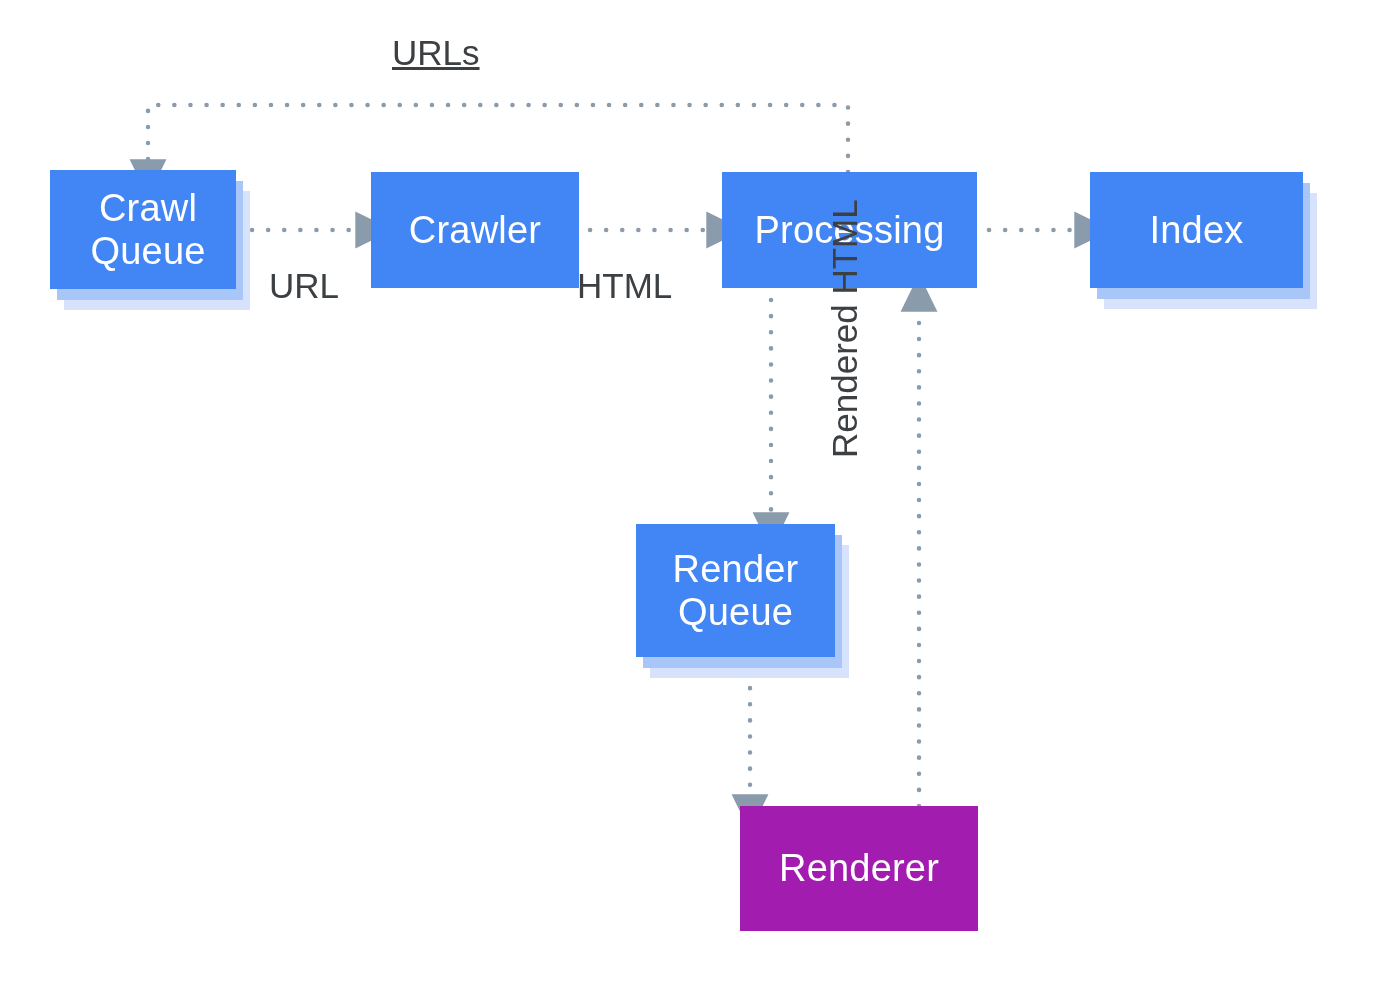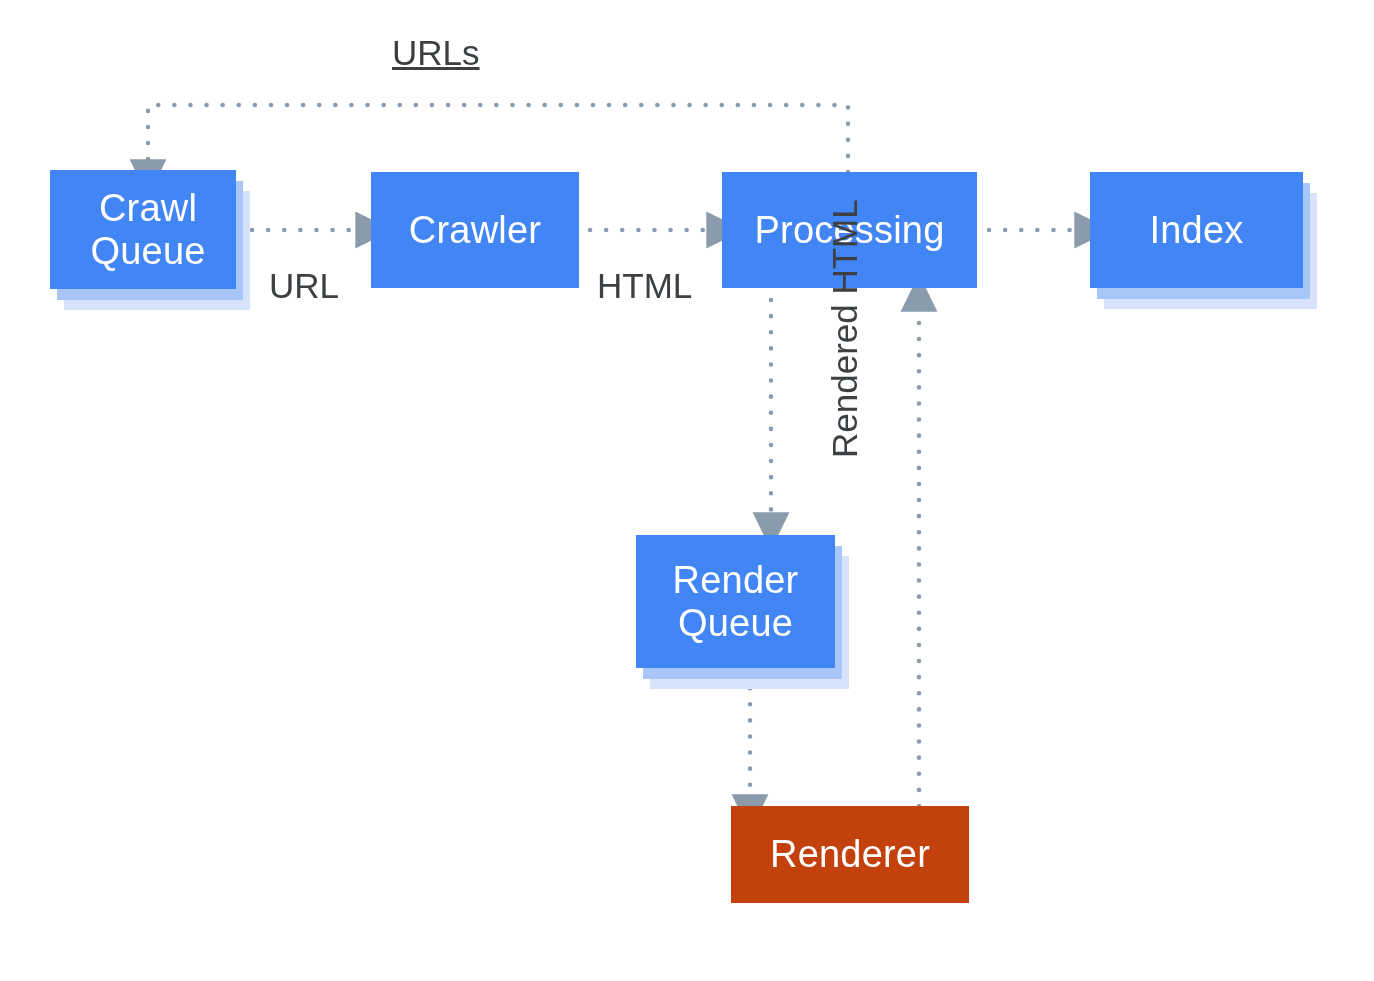--- a/index.html
+++ b/index.html
@@ -129,36 +129,36 @@
   </div>
 
   <div class="node" style="left:1090px; top:172px; width:230px; height:140px;">
     <div class="node-shadow2" style="left:14px; top:21px; width:213px; height:116px; background:#d7e3fc;"></div>
     <div class="node-shadow1" style="left:7px; top:11px; width:213px; height:116px; background:#a8c7f8;"></div>
     <div class="node-face" style="left:0px; top:0px; width:213px; height:116px; background:#4285f4;">
       <span>Index</span>
     </div>
   </div>
 
-  <div class="node" style="left:636px; top:524px; width:215px; height:155px;margin-top:11px;">
+  <div class="node" style="left:636px; top:524px; width:215px; height:155px;">
     <div class="node-shadow2" style="left:14px; top:21px; width:199px; height:133px; background:#d7e3fc;"></div>
     <div class="node-shadow1" style="left:7px; top:11px; width:199px; height:133px; background:#a8c7f8;"></div>
     <div class="node-face" style="left:0px; top:0px; width:199px; height:133px; background:#4285f4;">
       <span>Render
 Queue</span>
     </div>
   </div>
 
   <div class="node" style="left:728px; top:806px; width:238px; height:125px;">
-    <div class="node-face" style="left:3px; top:0px; width:238px; height:97px; background:#c2410c;">
+    <div class="node-face" style="left:12px; top:0px; width:238px; height:125px; background:#a21caf;">
       <span>Renderer</span>
     </div>
   </div>
 
   <div class="edge-label" style="left:392px; top:35px;text-decoration:underline;">URLs</div>
 
   <div class="edge-label" style="left:269px; top:268px;">URL</div>
 
-  <div class="edge-label" style="left:597px; top:268px;">HTML</div>
+  <div class="edge-label" style="left:577px; top:268px;">HTML</div>
 
   <div class="edge-label vertical" style="left:862px; top:423px;">Rendered HTML</div>
 
 </div>
 
 </body></html>

